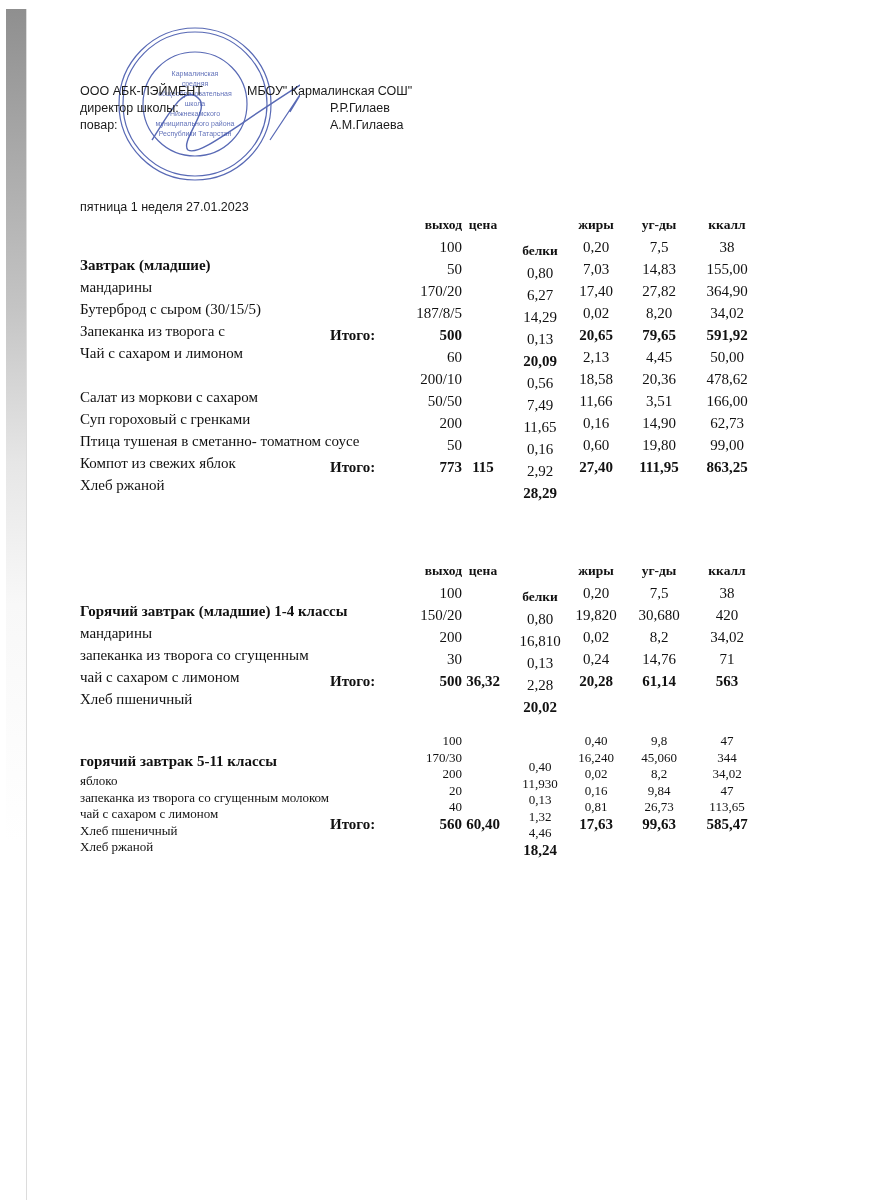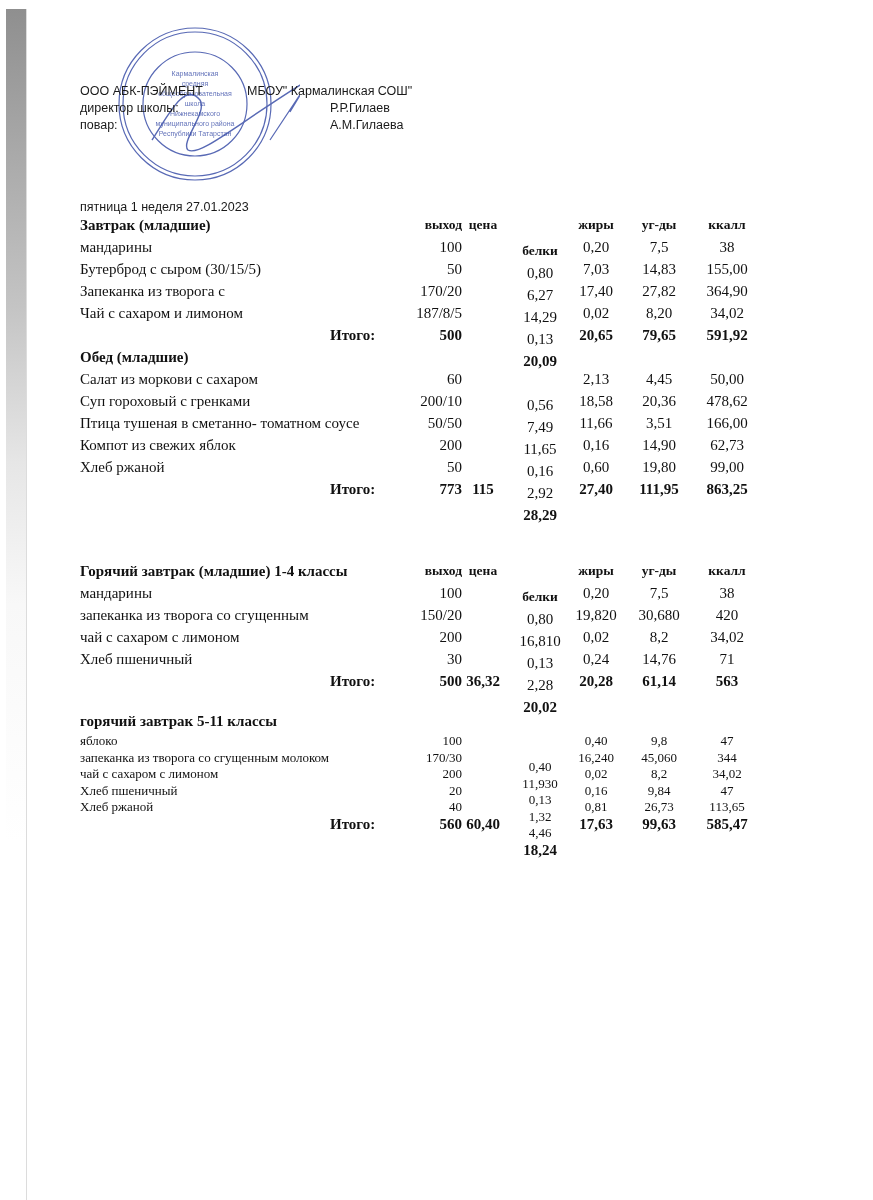--- a/index.html
+++ b/index.html
@@ -11,21 +11,21 @@
   .abs { position: absolute; white-space: nowrap; }
 
   
   .stamp { position: absolute; left: 90px; top: 22px; width: 210px; height: 160px; }
 
   .section { position: absolute; left: 80px; width: 700px; }
   .row { position: relative; height: 22px; }
   .row.small { height: 16.5px; text-decoration: underline; }
   .cell { position: absolute; white-space: nowrap; font-size: 15px; top: 0; }
   .small .cell { font-size: 13px; }
-  .name { left: 0; text-align: left; }
+  .name { left: 0; text-align: left; margin-top: 40px; }
   .c1 { left: 322px; width: 60px; text-align: right; }
   .c2 { left: 375px; width: 56px; text-align: center; }
   .c3 { left: 430px; width: 60px; text-align: center; margin-top: 26px; }
   .c4 { left: 486px; width: 60px; text-align: center; }
   .c5 { left: 546px; width: 66px; text-align: center; }
   .c6 { left: 612px; width: 70px; text-align: center; }
   .hdr .cell { font-weight: bold; font-size: 13.5px; }
   .hdr .name { font-size: 15px; }
   .total .cell { font-weight: bold; font-size: 15px; }
   .total .lbl { right: auto; left: 250px; width: 70px; text-align: left; }
@@ -110,23 +110,20 @@
     <span class="cell c1">500</span>
     <span class="cell c2"></span>
     <span class="cell c3">20,09</span>
     <span class="cell c4">20,65</span>
     <span class="cell c5">79,65</span>
     <span class="cell c6">591,92</span>
   </div>
 </div>
 
 <div class="section" style="top:349px;">
-  <div class="row hdr">
-    <span class="cell name bold">Обед (младшие)</span>
-  </div>
   <div class="row">
     <span class="cell name">Салат из моркови с сахаром</span>
     <span class="cell c1">60</span>
     <span class="cell c3">0,56</span>
     <span class="cell c4">2,13</span>
     <span class="cell c5">4,45</span>
     <span class="cell c6">50,00</span>
   </div>
   <div class="row">
     <span class="cell name">Суп гороховый с гренками</span>

